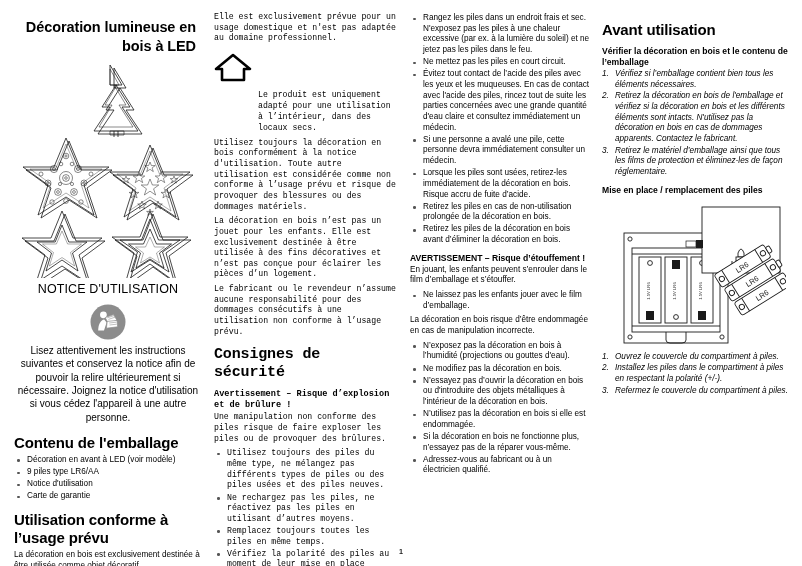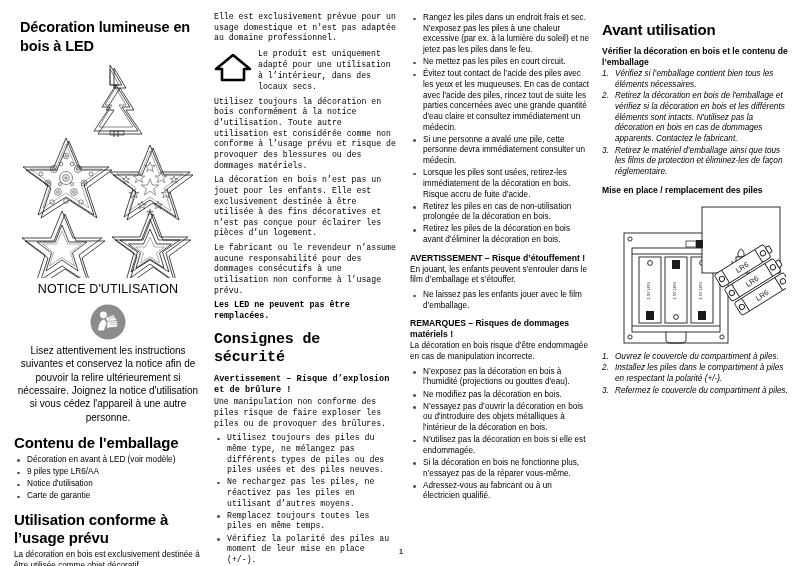--- a/index.html
+++ b/index.html
@@ -37,21 +37,21 @@
   }
   .col1 { width: 212px; padding-left: 14px; padding-right: 10px; }
   .col2 { width: 196px; padding-left: 2px; padding-right: 10px; font-family: Liberation Mono, monospace; }
   .col3 { width: 192px; padding-left: 2px; padding-right: 10px; }
   .col4 { width: 202px; padding-left: 2px; padding-right: 12px; }
 
   
   .doc-title {
     font-size: 14.5px;
     font-weight: bold;
-    text-align: left;
+    text-align: right;
     line-height: 1.28;
     margin: 6px 6px 8px 6px;
     letter-spacing: -0.1px;
   }
   .notice-label {
     text-align: center;
     font-size: 12.5px;
     margin: 4px 0 8px 0;
     letter-spacing: 0.1px;
   }
@@ -150,20 +150,21 @@
     flex-direction: row;
     align-items: flex-start;
     margin: 5px 0 4px 0;
     gap: 6px;
   }
   .house-icon { flex: 0 0 auto; margin-top: 4px; }
   .house-text {
     font-size: 8.2px;
     line-height: 1.33;
     flex: 1 1 auto;
+    margin-top: 41px;
   }
 
   
   .battery-fig {
     display: block;
     margin: 5px auto 6px auto;
   }
 
   .pagenum {
     position: absolute;
@@ -313,21 +314,20 @@
           <svg width="38" height="30" viewBox="0 0 38 30">
             <path d="M19 2 L36 16 L30 16 L30 27 L8 27 L8 16 L2 16 Z" fill="none" stroke="#000" stroke-width="2.6" stroke-linejoin="round"></path>
           </svg>
         </span>
         <span class="house-text">Le produit est uniquement adapté pour une utilisation à l’intérieur, dans des locaux secs.</span>
       </div>
 
       <p class="body">Utilisez toujours la décoration en bois conformément à la notice d'utilisation. Toute autre utilisation est considérée comme non conforme à l’usage prévu et risque de provoquer des blessures ou des dommages matériels.</p>
       <p class="body">La décoration en bois n’est pas un jouet pour les enfants. Elle est exclusivement destinée à être utilisée à des fins décoratives et n’est pas conçue pour éclairer les pièces d’un logement.</p>
       <p class="body">Le fabricant ou le revendeur n’assume aucune responsabilité pour des dommages consécutifs à une utilisation non conforme à l’usage prévu.</p>
-      <p class="bold">Les LED ne peuvent pas être remplacées.</p>
 
       <h2 class="sec">Consignes de sécurité</h2>
       <h3 class="sub">Avertissement – Risque d’explosion et de brûlure !</h3>
       <p class="body">Une manipulation non conforme des piles risque de faire exploser les piles ou de provoquer des brûlures.</p>
       <ul class="bullets">
         <li>Utilisez toujours des piles du même type, ne mélangez pas différents types de piles ou des piles usées et des piles neuves.</li>
         <li>Ne rechargez pas les piles, ne réactivez pas les piles en utilisant d’autres moyens.</li>
         <li>Remplacez toujours toutes les piles en même temps.</li>
         <li>Vérifiez la polarité des piles au moment de leur mise en place (+/-).</li>
         <li>Si nécessaire, nettoyez les contacts des piles et de l'appareil.</li>
@@ -345,21 +345,20 @@
         <li>Retirez les piles en cas de non-utilisation prolongée de la décoration en bois.</li>
         <li>Retirez les piles de la décoration en bois avant d’éliminer la décoration en bois.</li>
       </ul>
 
       <h3 class="sub">AVERTISSEMENT – Risque d’étouffement !</h3>
       <p class="body">En jouant, les enfants peuvent s’enrouler dans le film d’emballage et s’étouffer.</p>
       <ul class="bullets">
         <li>Ne laissez pas les enfants jouer avec le film d’emballage.</li>
       </ul>
 
-      <h3 class="sub">REMARQUES – Risques de dommages matériels !</h3>
       <p class="body">La décoration en bois risque d’être endommagée en cas de manipulation incorrecte.</p>
       <ul class="bullets">
         <li>N’exposez pas la décoration en bois à l’humidité (projections ou gouttes d'eau).</li>
         <li>Ne modifiez pas la décoration en bois.</li>
         <li>N’essayez pas d’ouvrir la décoration en bois ou d'introduire des objets métalliques à l'intérieur de la décoration en bois.</li>
         <li>N’utilisez pas la décoration en bois si elle est endommagée.</li>
         <li>Si la décoration en bois ne fonctionne plus, n’essayez pas de la réparer vous-même.</li>
         <li>Adressez-vous au fabricant ou à un électricien qualifié.</li>
       </ul>
     </div>

